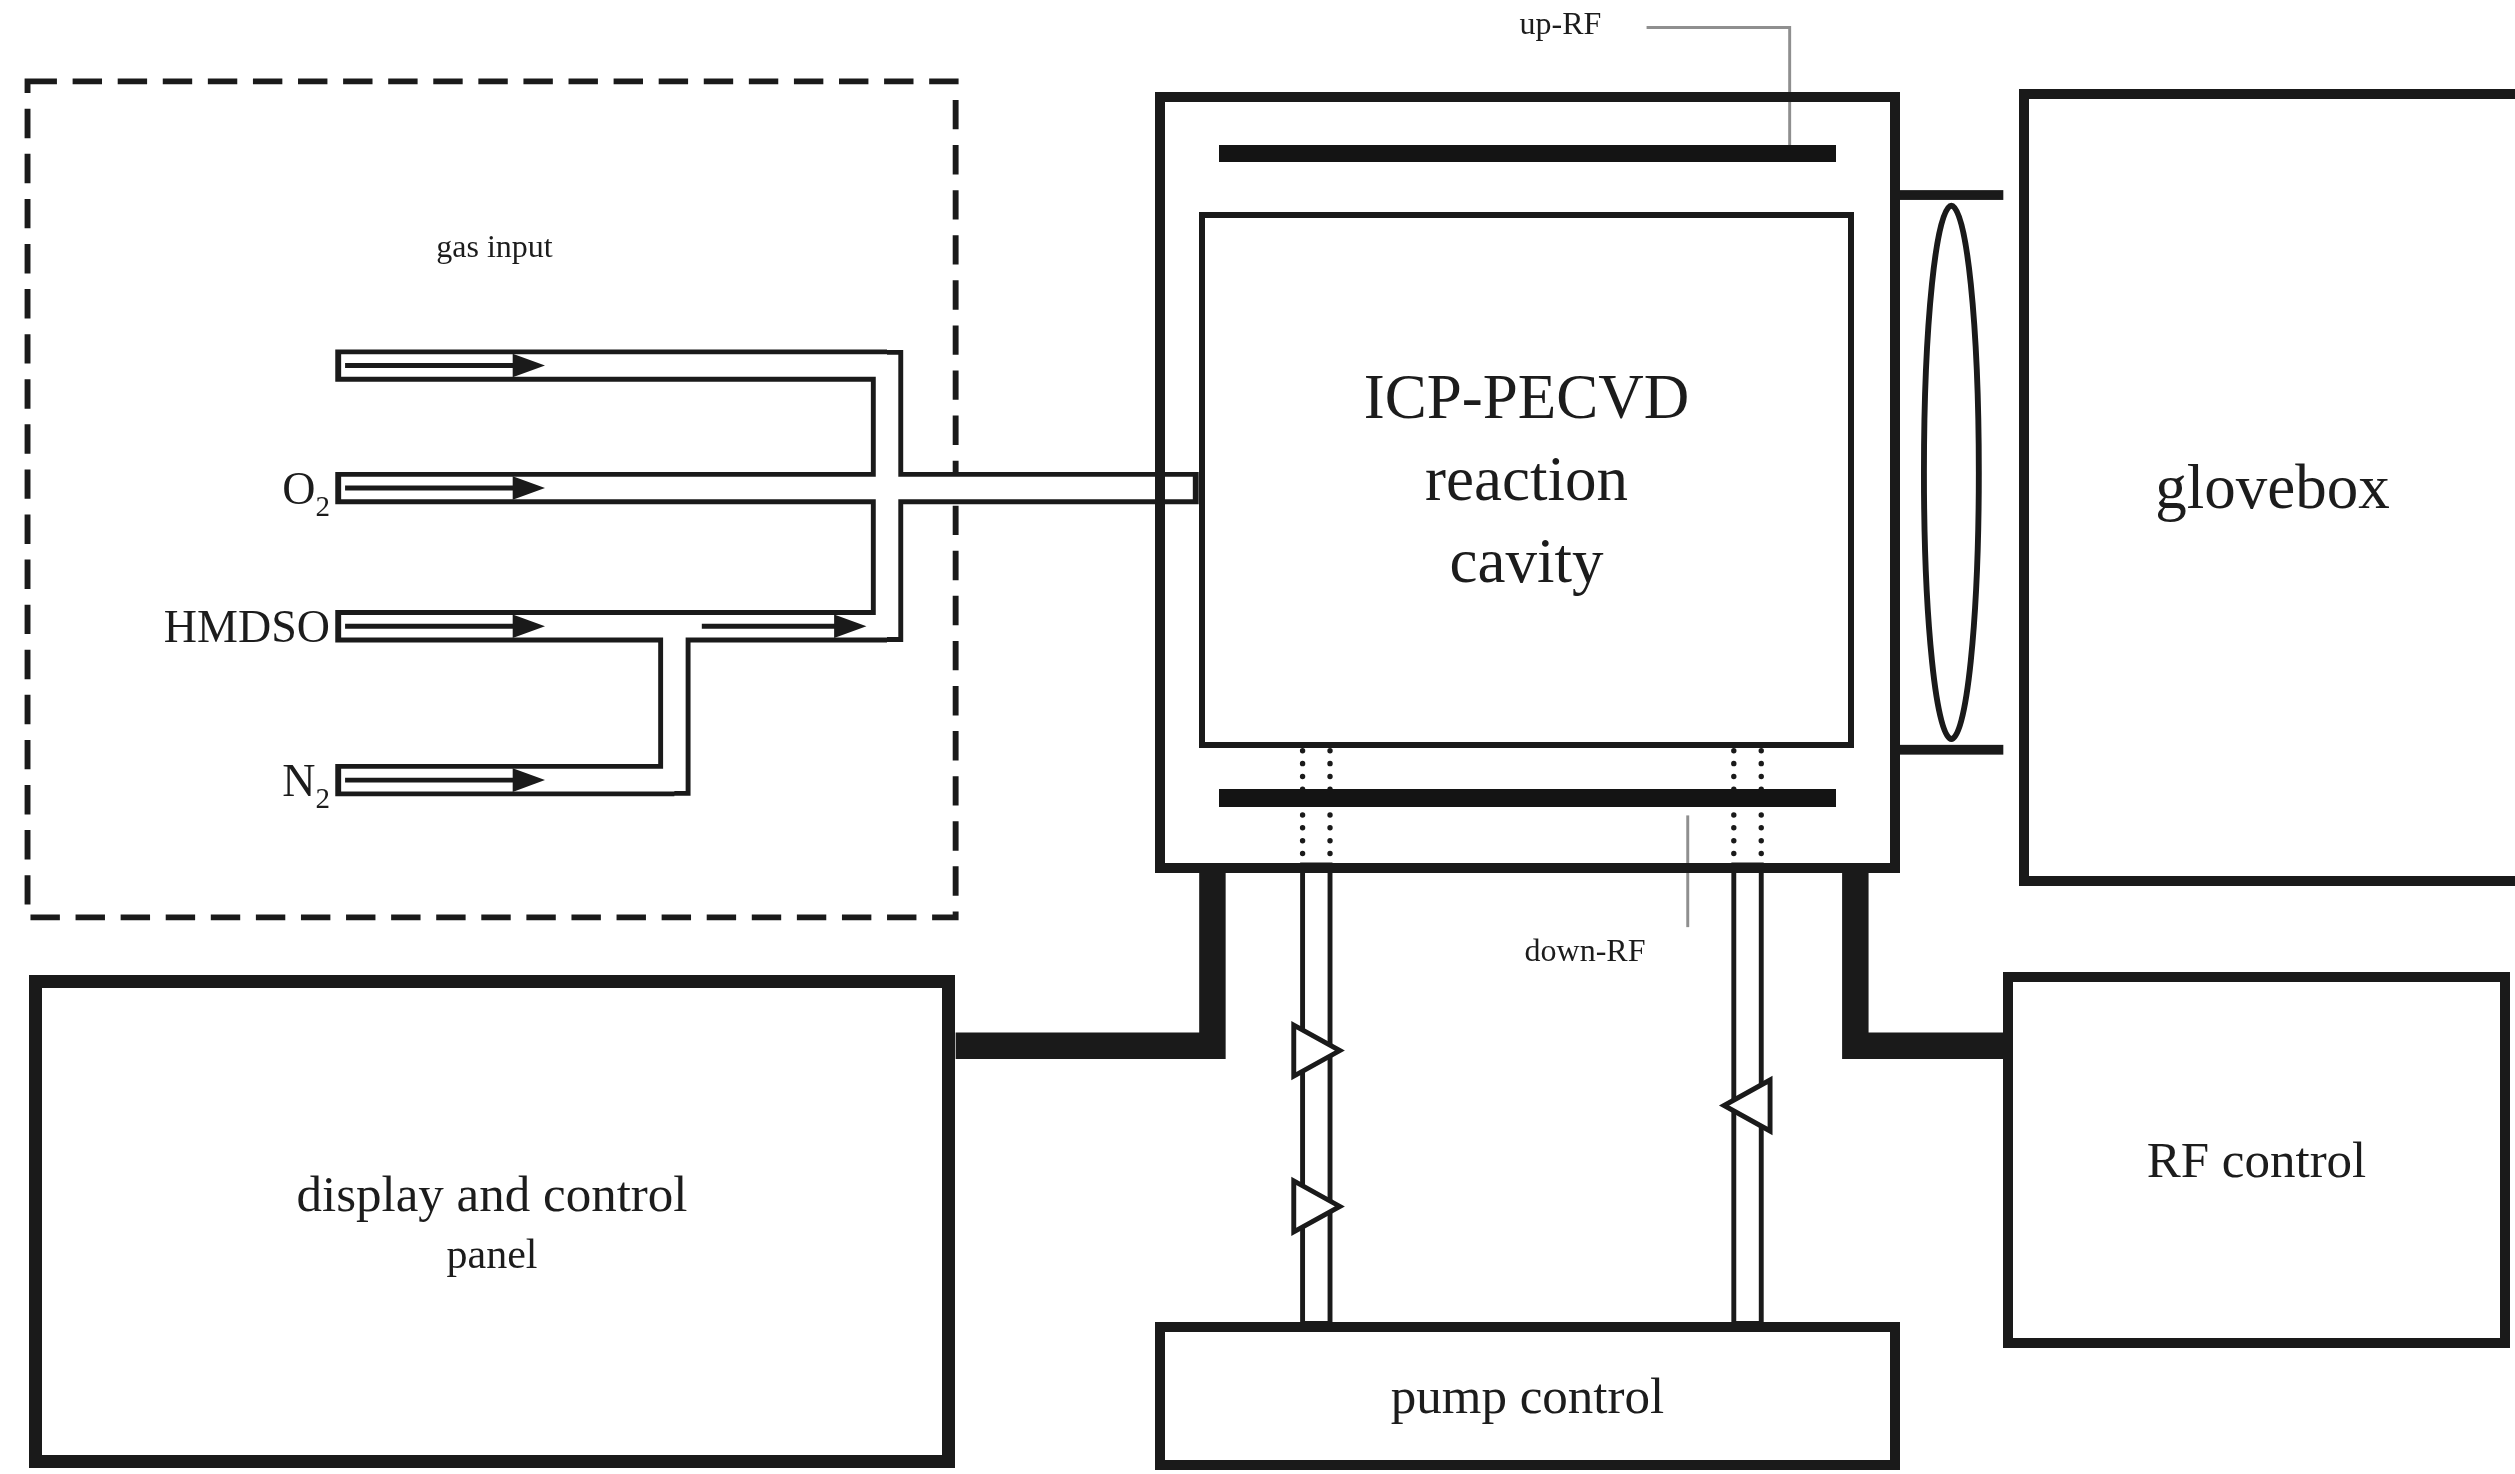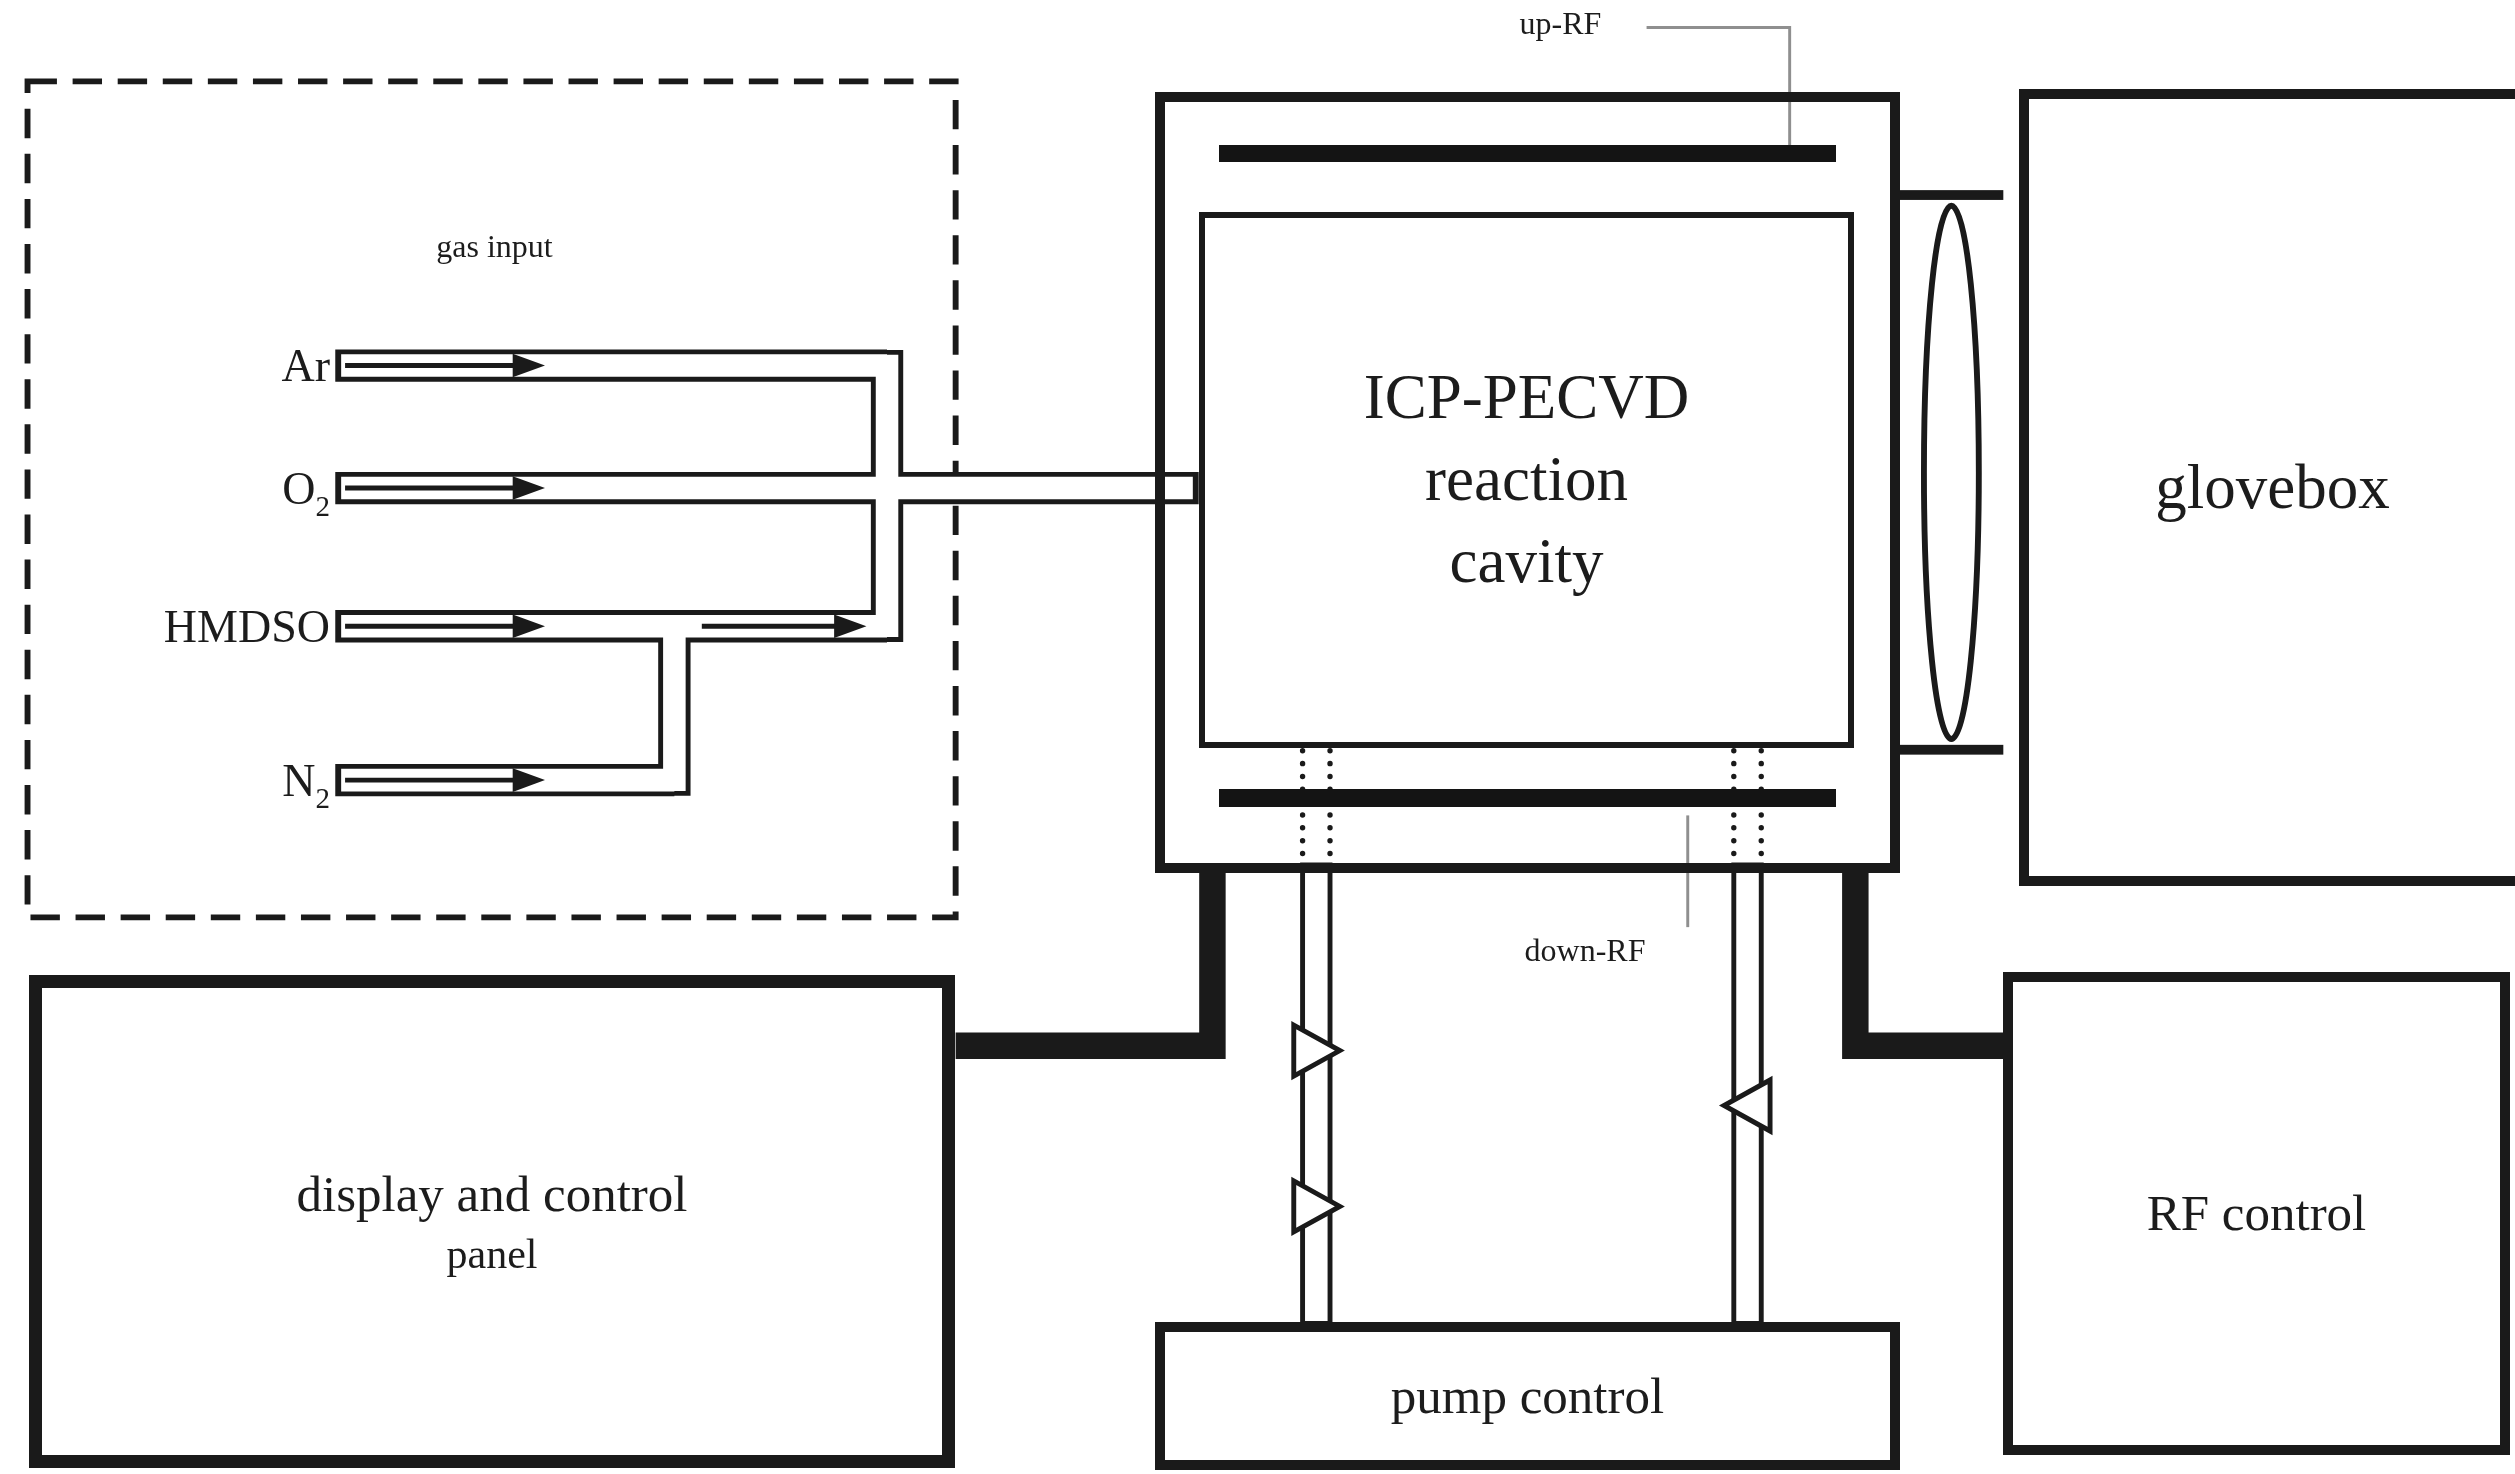--- a/index.html
+++ b/index.html
@@ -142,31 +142,30 @@
 
   <div class="box" style="left:2003px; top:89px; width:507px; height:797px;margin-left:16px;">
     <div class="line">glovebox</div>
   </div>
 
   <div class="box" style="left:29px; top:975px; width:926px; height:493px; border-width:13.7px;">
     <div class="line" style="font-size:51px;">display and control</div>
     <div class="line" style="font-size:42px;">panel</div>
   </div>
 
-  <div class="box" style="left:2003px; top:972px; width:507px; height:483px;text-align:right;">
+  <div class="box" style="left:2003px; top:972px; width:507px; height:376px;text-align:right;">
     <div class="line" style="font-size:51px;">RF control</div>
   </div>
 
   <div class="box" style="left:1155px; top:1322px; width:745px; height:148px;">
     <div class="line" style="font-size:51px;">pump control</div>
   </div>
 
   <div class="label" style="left:225px; top:227px; width:539px;">gas input</div>
 
-  <div class="gas-label" style="top:338px;"><span>Ar</span><sub></sub></div>
 
   <div class="gas-label" style="top:461px;"><span>O</span><sub>2</sub></div>
 
   <div class="gas-label" style="top:599px;"><span>HMDSO</span><sub></sub></div>
 
   <div class="gas-label" style="top:753px;"><span>N</span><sub>2</sub></div>
 
   <div class="label" style="left:1443px; top:3.9px; width:235px;">up-RF</div>
 
   <div class="label" style="left:1448px; top:931px; width:274px;">down-RF</div>

